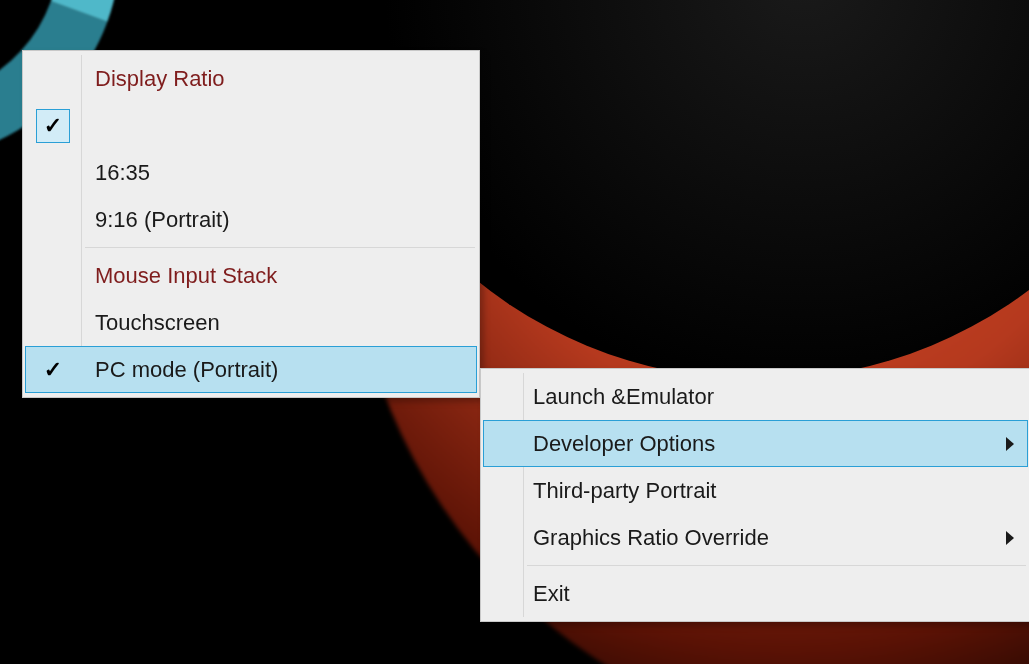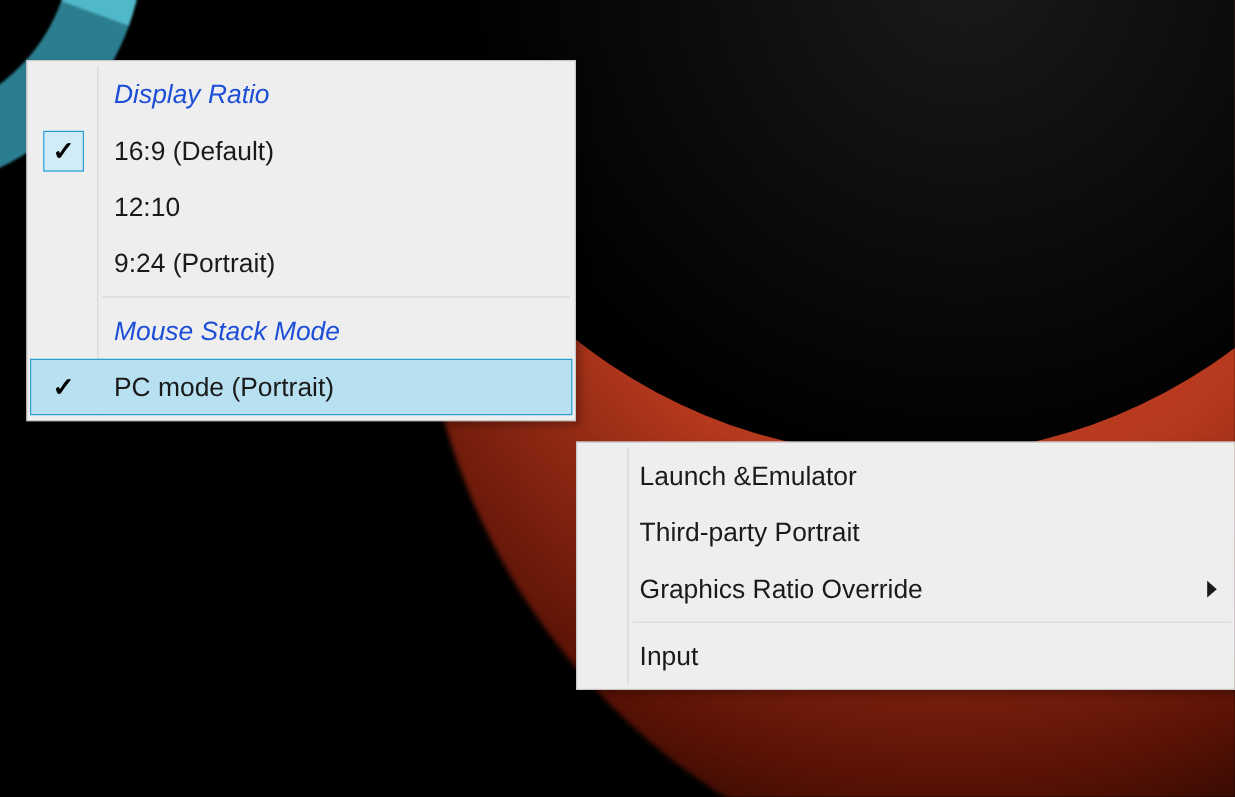--- a/index.html
+++ b/index.html
@@ -65,21 +65,21 @@
     position: absolute;
     left: 58px; top: 4px; bottom: 4px;
     width: 1px;
     background: #d7d7d7;
   }
   .menu-label {
     padding-left: 14px;
     flex: 1;
     white-space: nowrap;
   }
-  .menu-header .menu-label { color: #1d4ed8; font-style: italic; }
+  .menu-header .menu-label { color: #7f1d1d; }
   .menu-hr {
     height: 1px;
     background: #d7d7d7;
     margin: 4px 2px 4px 60px;
   }
   .menu .selected {
     background: #b7e0f0;
     outline: 1px solid #2a9fd6;
     outline-offset: -1px;
   }
@@ -129,74 +129,84 @@
     <span class="menu-gutter"></span>
     <span class="menu-label">Display Ratio</span>
   </div>
 
   <div class="menu-row">
     <span class="menu-gutter">
       <span class="check-box">
         <span class="check-mark">✓</span>
       </span>
     </span>
-    <span class="menu-label">16:9 (Default)</span>
-  </div>
-
-  <div class="menu-row">
-    <span class="menu-gutter"></span>
-    <span class="menu-label">12:10</span>
-  </div>
-
-
-  <div class="menu-row">
-    <span class="menu-gutter"></span>
-    <span class="menu-label">9:24 (Portrait)</span>
+  </div>
+
+  <div class="menu-row">
+    <span class="menu-gutter"></span>
+    <span class="menu-label">16:35</span>
+  </div>
+
+
+  <div class="menu-row">
+    <span class="menu-gutter"></span>
+    <span class="menu-label">9:16 (Portrait)</span>
   </div>
 
   <div class="menu-hr"></div>
 
   <div class="menu-row menu-header">
     <span class="menu-gutter"></span>
-    <span class="menu-label">Mouse Stack Mode</span>
-  </div>
-
+    <span class="menu-label">Mouse Input Stack</span>
+  </div>
+
+  <div class="menu-row">
+    <span class="menu-gutter"></span>
+    <span class="menu-label">Touchscreen</span>
+  </div>
 
   <div class="menu-row selected">
     <span class="menu-gutter">
       <span class="check-mark">✓</span>
     </span>
     <span class="menu-label">PC mode (Portrait)</span>
   </div>
 </div>
 
 <div class="menu secondary" style="left:480px; top:368px; width:551px;">
   <div class="menu-sep-vert"></div>
 
   <div class="menu-row">
     <span class="menu-gutter"></span>
     <span class="menu-label">Launch &amp;Emulator</span>
     <span class="arrow-col"></span>
   </div>
 
+  <div class="menu-row selected">
+    <span class="menu-gutter"></span>
+    <span class="menu-label">Developer Options</span>
+    <span class="arrow-col">
+        <span class="submenu-arrow"></span>
+      </span>
+  </div>
 
   <div class="menu-row">
     <span class="menu-gutter"></span>
     <span class="menu-label">Third-party Portrait</span>
     <span class="arrow-col"></span>
   </div>
 
   <div class="menu-row">
     <span class="menu-gutter"></span>
     <span class="menu-label">Graphics Ratio Override</span>
     <span class="arrow-col">
         <span class="submenu-arrow"></span>
       </span>
   </div>
 
   <div class="menu-hr"></div>
 
   <div class="menu-row">
     <span class="menu-gutter"></span>
-    <span class="menu-label">Input</span>
+    <span class="menu-label">Exit</span>
     <span class="arrow-col"></span>
   </div>
 </div>
 
 </body></html>

